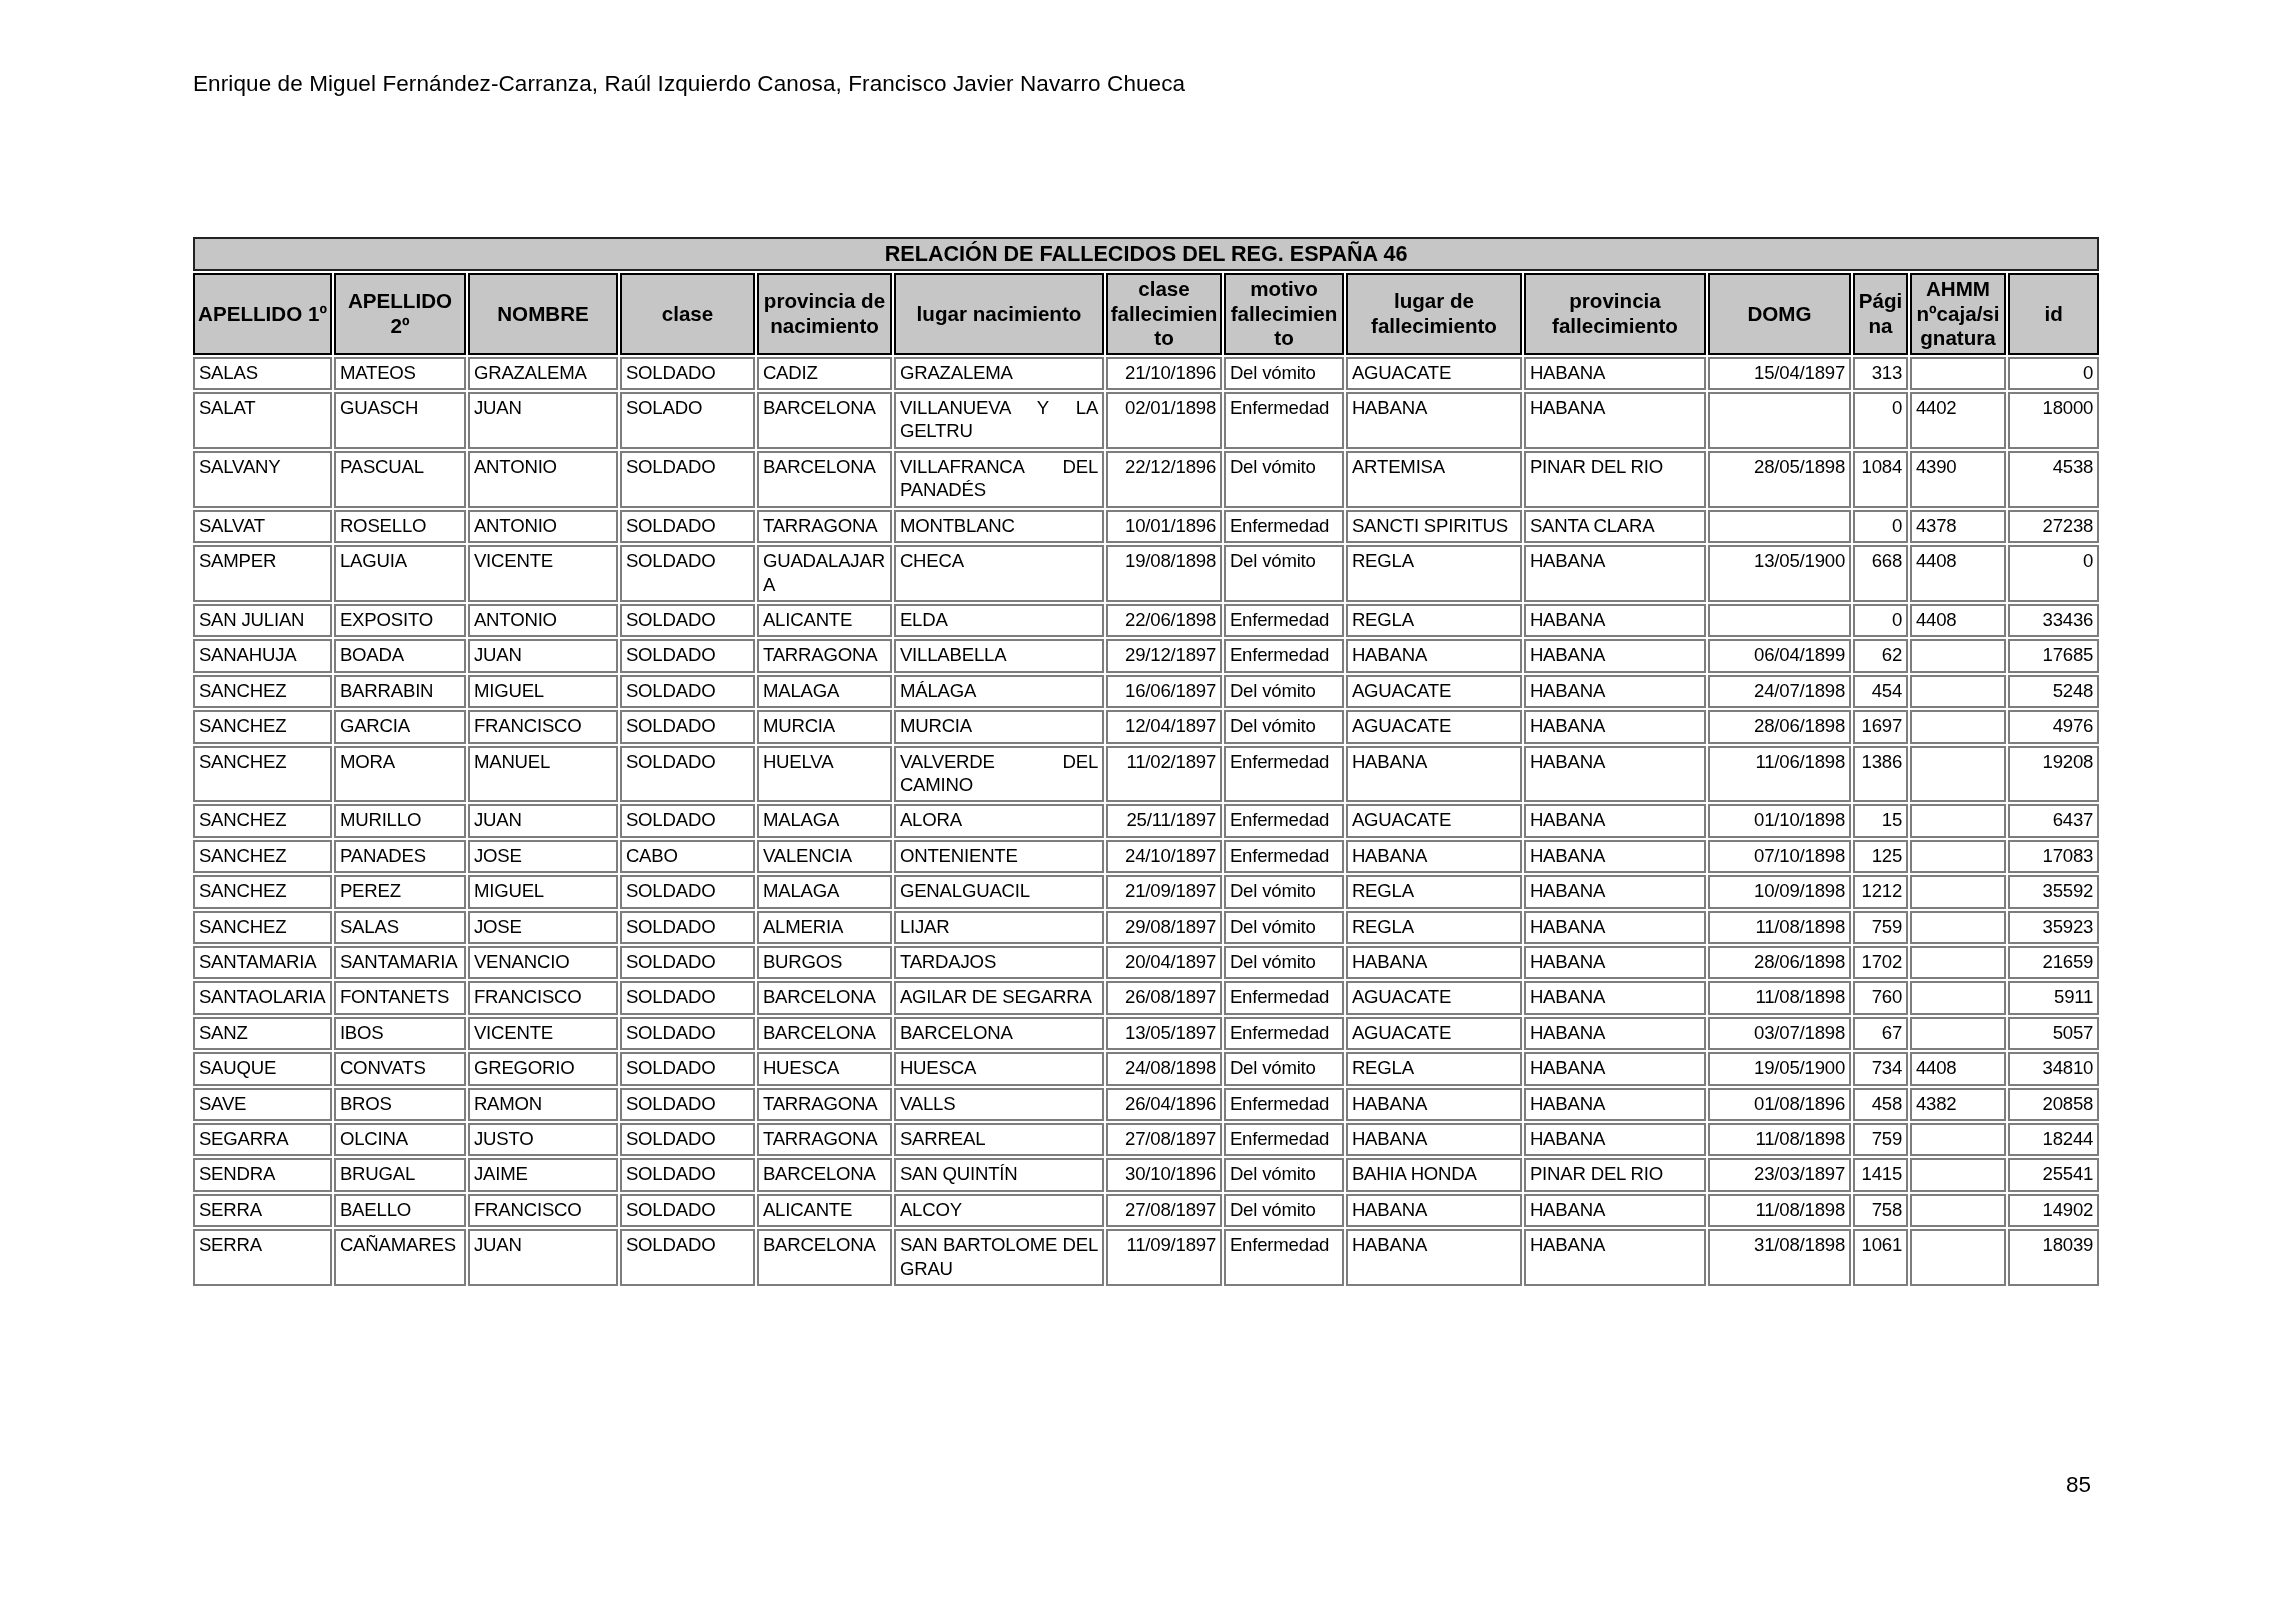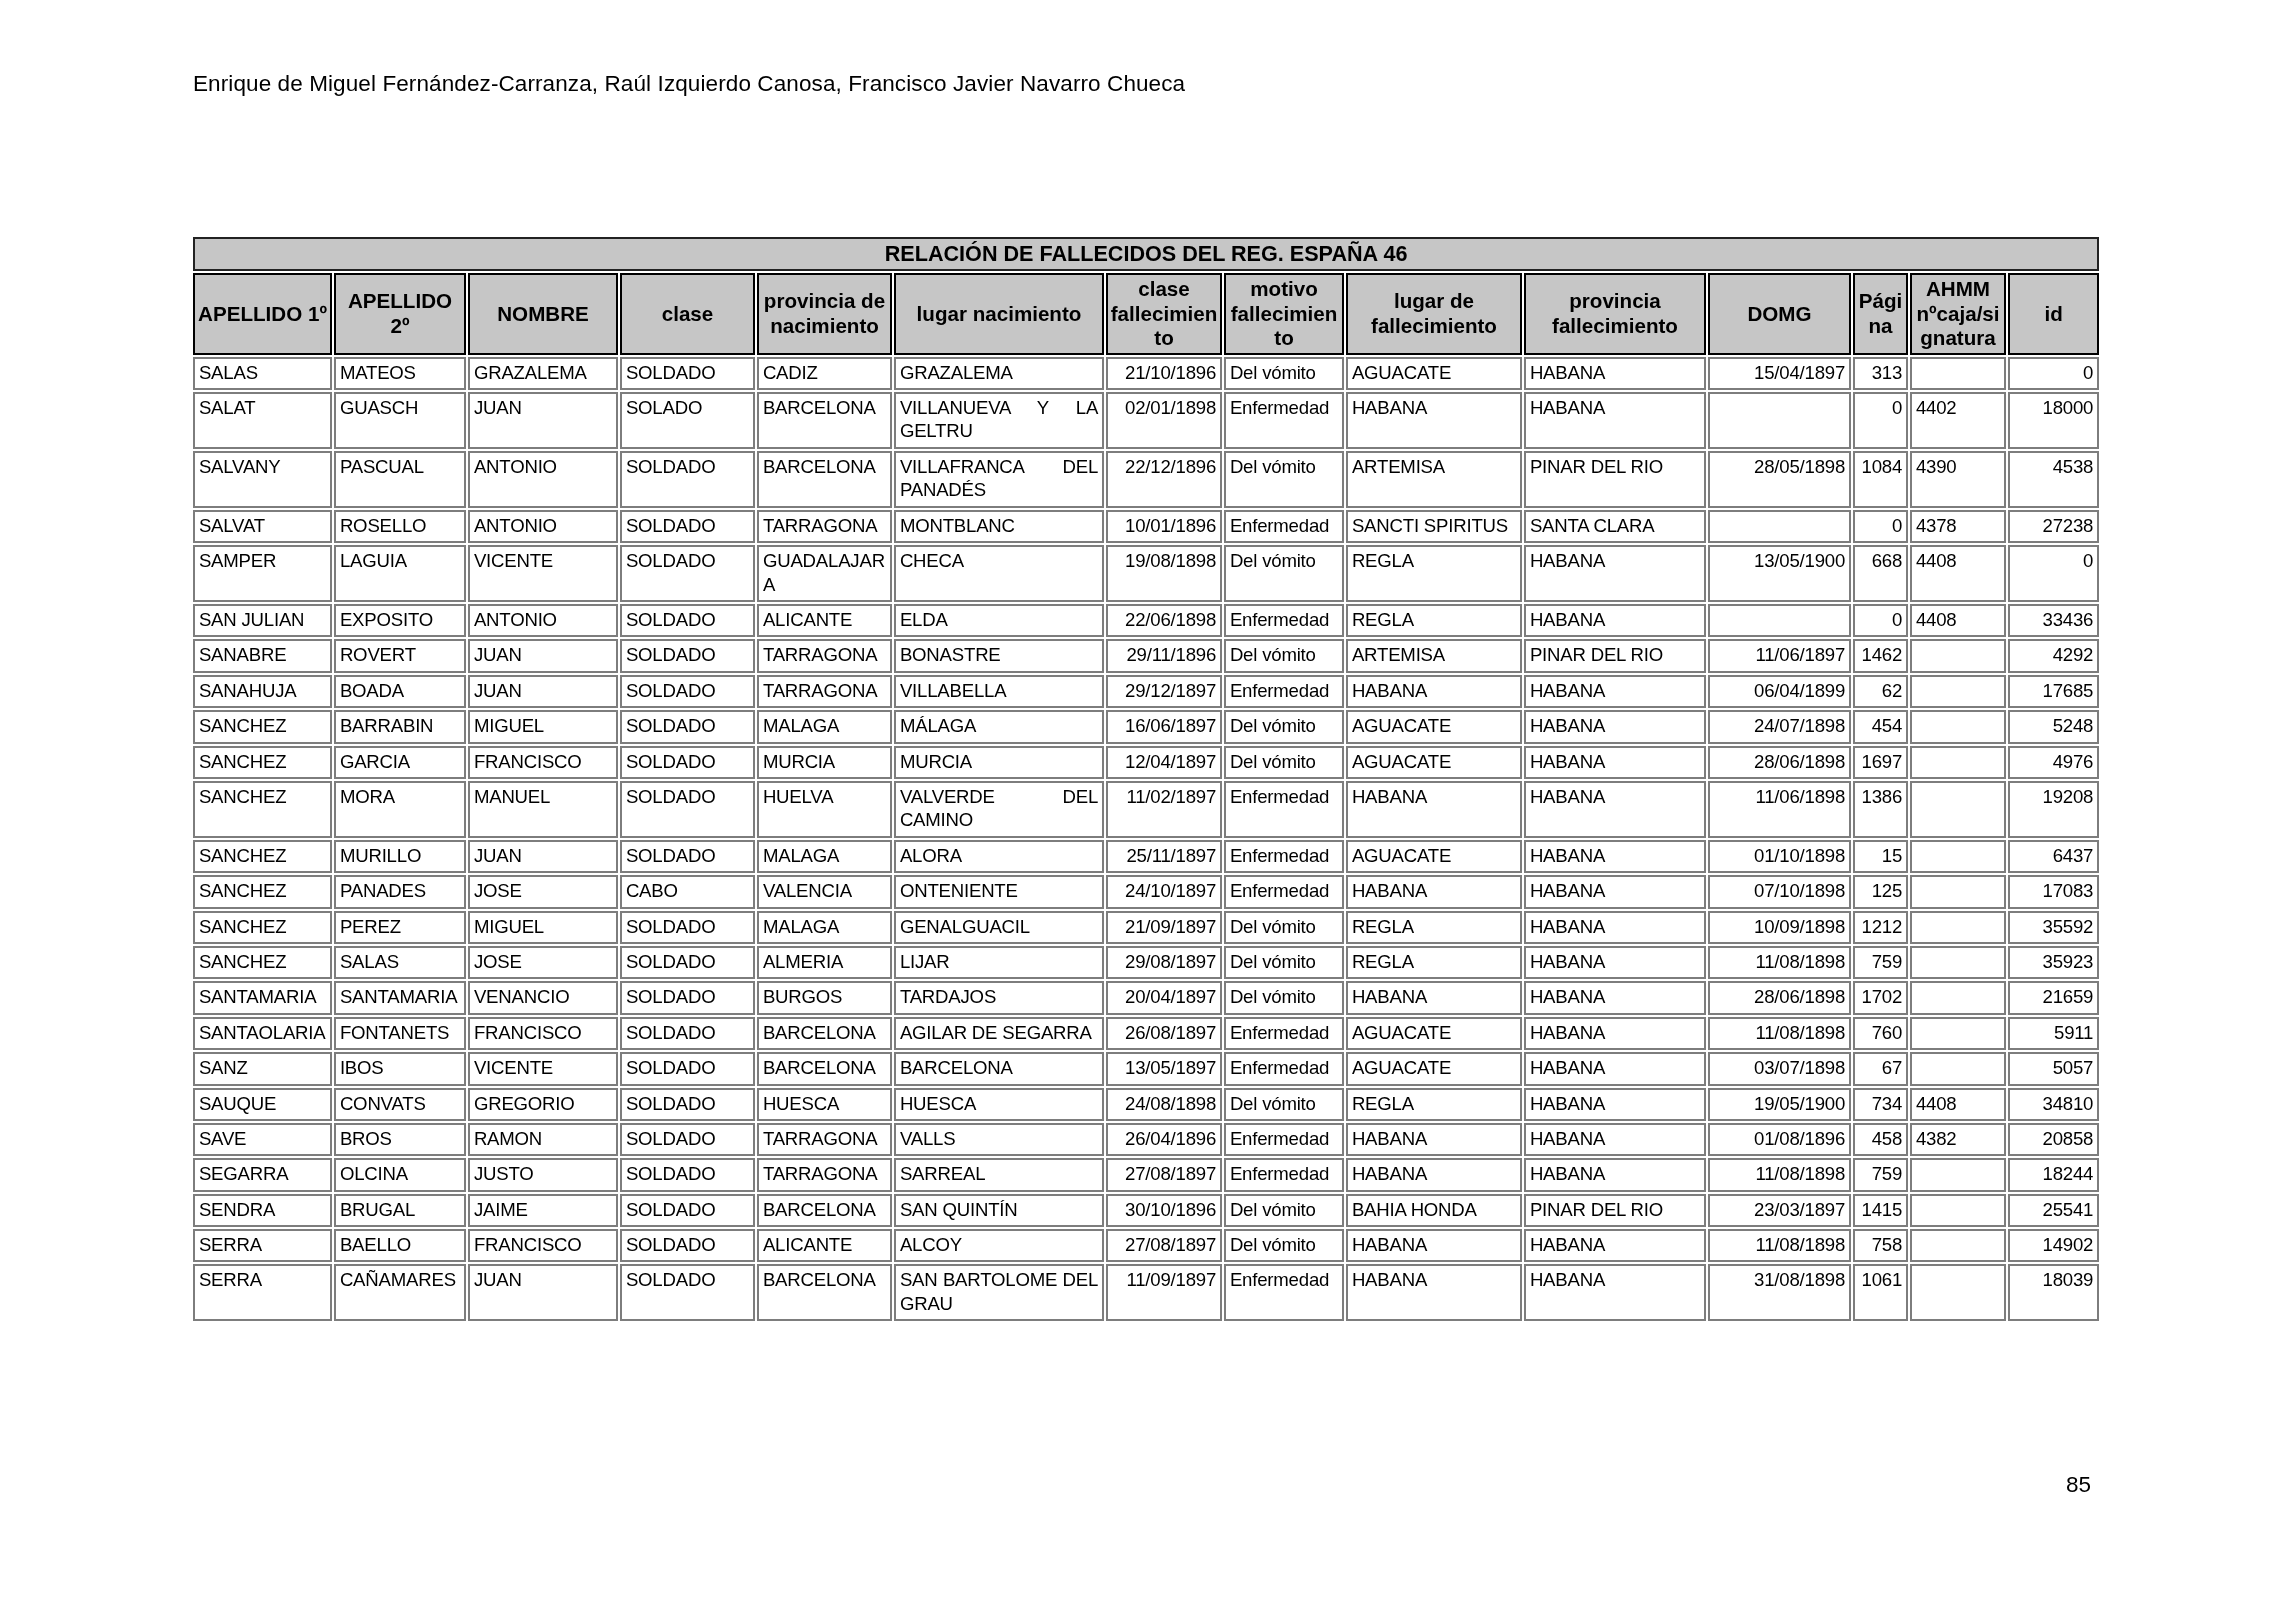--- a/index.html
+++ b/index.html
@@ -209,36 +209,20 @@
         <td class="al-right">22/06/1898</td>
         <td>Enfermedad</td>
         <td>REGLA</td>
         <td>HABANA</td>
         <td class="al-right"></td>
         <td class="al-right">0</td>
         <td>4408</td>
         <td class="al-right">33436</td>
       </tr>
       <tr>
-        <td>SANABRE</td>
-        <td>ROVERT</td>
-        <td>JUAN</td>
-        <td>SOLDADO</td>
-        <td>TARRAGONA</td>
-        <td class="al-just">BONASTRE</td>
-        <td class="al-right">29/11/1896</td>
-        <td>Del vómito</td>
-        <td>ARTEMISA</td>
-        <td>PINAR DEL RIO</td>
-        <td class="al-right">11/06/1897</td>
-        <td class="al-right">1462</td>
-        <td></td>
-        <td class="al-right">4292</td>
-      </tr>
-      <tr>
         <td>SANAHUJA</td>
         <td>BOADA</td>
         <td>JUAN</td>
         <td>SOLDADO</td>
         <td>TARRAGONA</td>
         <td class="al-just">VILLABELLA</td>
         <td class="al-right">29/12/1897</td>
         <td>Enfermedad</td>
         <td>HABANA</td>
         <td>HABANA</td>

